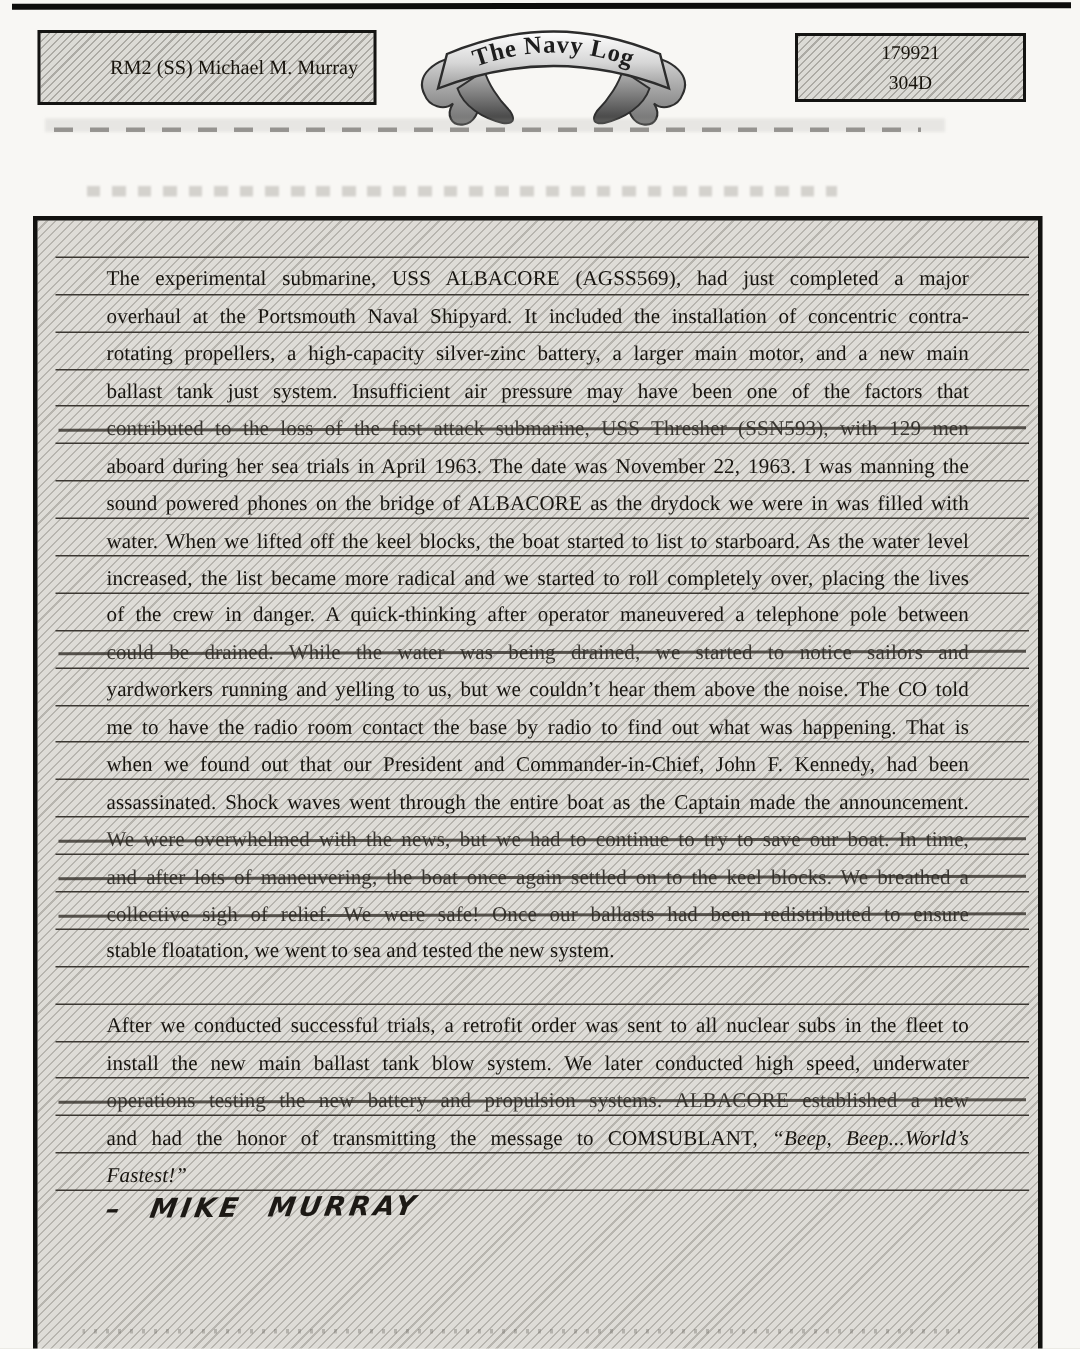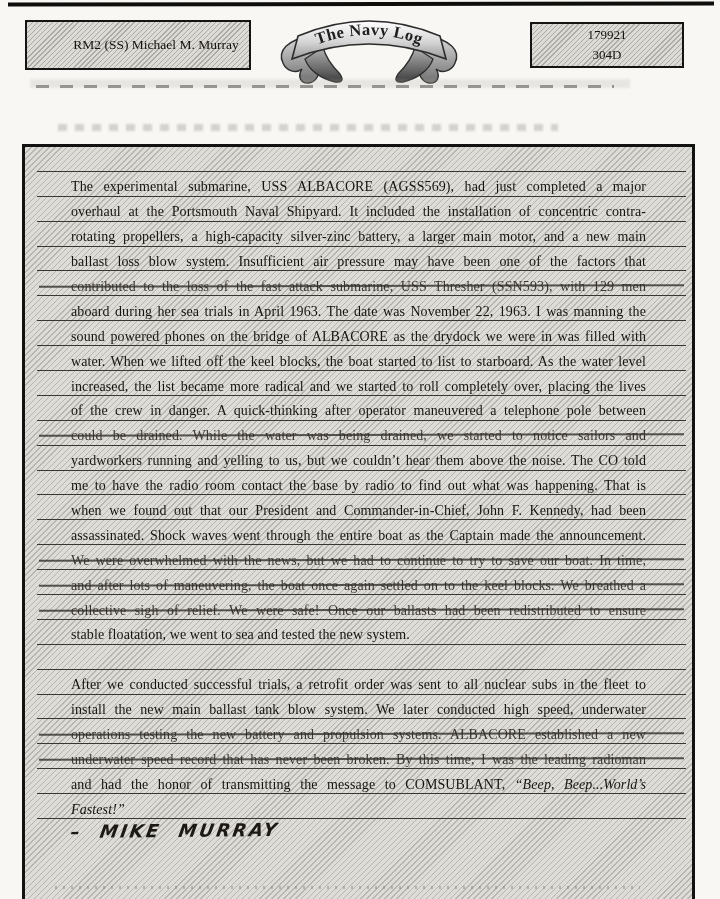--- a/index.html
+++ b/index.html
@@ -123,21 +123,21 @@
       <div class="row">
         <span class="ltext just"><span>The experimental submarine, USS ALBACORE (AGSS569), had just completed a major</span></span>
       </div>
       <div class="row">
         <span class="ltext just"><span>overhaul at the Portsmouth Naval Shipyard.  It included the installation of concentric contra-</span></span>
       </div>
       <div class="row">
         <span class="ltext just"><span>rotating propellers, a high-capacity silver-zinc battery, a larger main motor, and a new main</span></span>
       </div>
       <div class="row">
-        <span class="ltext just"><span>ballast loss blow system.  Insufficient air pressure may have been one of the factors that</span></span>
+        <span class="ltext just"><span>ballast tank just system.  Insufficient air pressure may have been one of the factors that</span></span>
       </div>
       <div class="row struck">
         <span class="ltext just"><span>contributed to the loss of the fast attack submarine, USS Thresher (SSN593), with 129 men</span></span>
       </div>
       <div class="row">
         <span class="ltext just"><span>aboard during her sea trials in April 1963.  The date was November 22, 1963.  I was manning the</span></span>
       </div>
       <div class="row">
         <span class="ltext just"><span>sound powered phones on the bridge of ALBACORE as the drydock we were in was filled with</span></span>
       </div>
@@ -181,23 +181,20 @@
         <span class="ltext"><span></span></span>
       </div>
       <div class="row">
         <span class="ltext just"><span>After we conducted successful trials, a retrofit order was sent to all nuclear subs in the fleet to</span></span>
       </div>
       <div class="row">
         <span class="ltext just"><span>install the new main ballast tank blow system.  We later conducted high speed, underwater</span></span>
       </div>
       <div class="row struck">
         <span class="ltext just"><span>operations testing the new battery and propulsion systems.  ALBACORE established a new</span></span>
-      </div>
-      <div class="row struck">
-        <span class="ltext just"><span>underwater speed record that has never been broken.  By this time, I was the leading radioman</span></span>
       </div>
       <div class="row">
         <span class="ltext just"><span>and had the honor of transmitting the message to COMSUBLANT, </span><em>“Beep, Beep...World’s</em></span>
       </div>
       <div class="row">
         <span class="ltext"><span></span><em>Fastest!”</em></span>
       </div>
     </div>
   <div class="sig-row">
     <span id="signature">– MIKE MURRAY</span>

